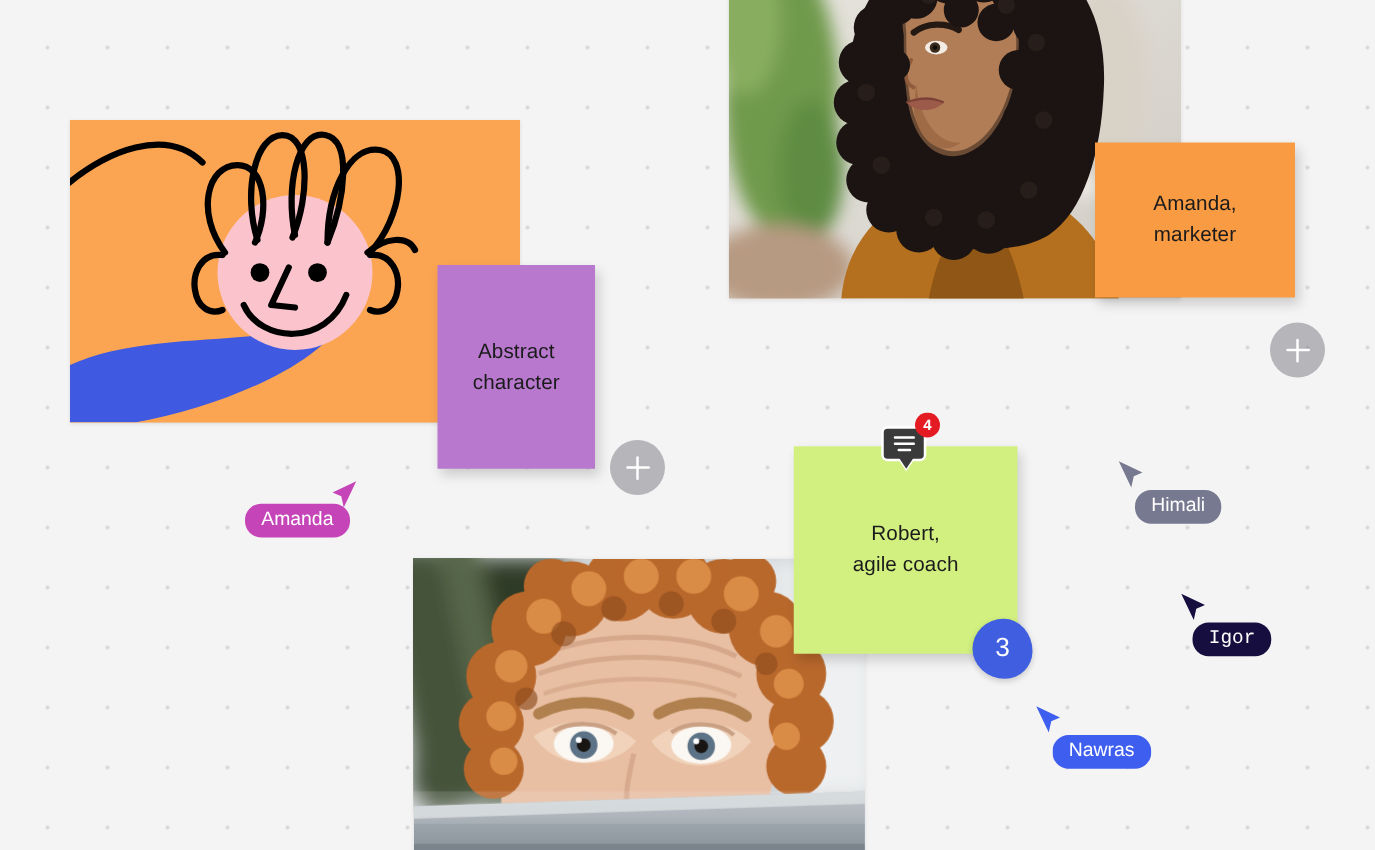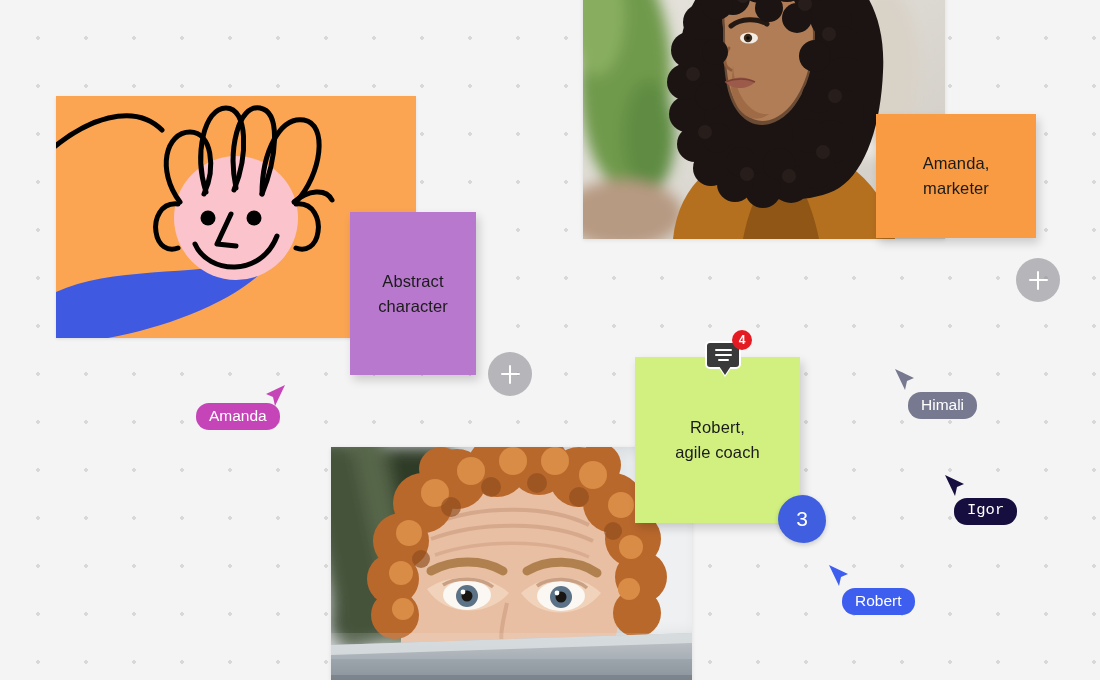--- a/index.html
+++ b/index.html
@@ -72,21 +72,21 @@
     width: 126px; height: 163px;
     background: #b878ce;
   }
   .sticky-orange {
     left: 876px; top: 114px;
     width: 160px; height: 124px;
     background: #f99b42;
   }
   .sticky-green {
     left: 635px; top: 357px;
-    width: 165px; height: 166px;
+    width: 179px; height: 166px;
     background: #d2f080;
   }
 
   
   .plus-btn {
     width: 44px; height: 44px;
     border-radius: 50%;
     background: rgba(130,130,138,0.55);
     display: flex; align-items: center; justify-content: center;
   }
@@ -468,16 +468,16 @@
     <svg class="cursor-arrow" width="22" height="26" viewBox="0 0 22 26">
       <path d="M1,1 L20,10 L13,13 L11,22 Z" fill="#160e3e"></path>
     </svg>
     <div class="cursor-pill">Igor</div>
   </div>
 
   <div class="obj cursor-group cur-renny">
     <svg class="cursor-arrow" width="22" height="26" viewBox="0 0 22 26">
       <path d="M1,1 L20,10 L13,13 L11,22 Z" fill="#3e5ef0"></path>
     </svg>
-    <div class="cursor-pill">Robert</div>
+    <div class="cursor-pill">Nawras</div>
   </div>
 
 </div>
 
 </body></html>

